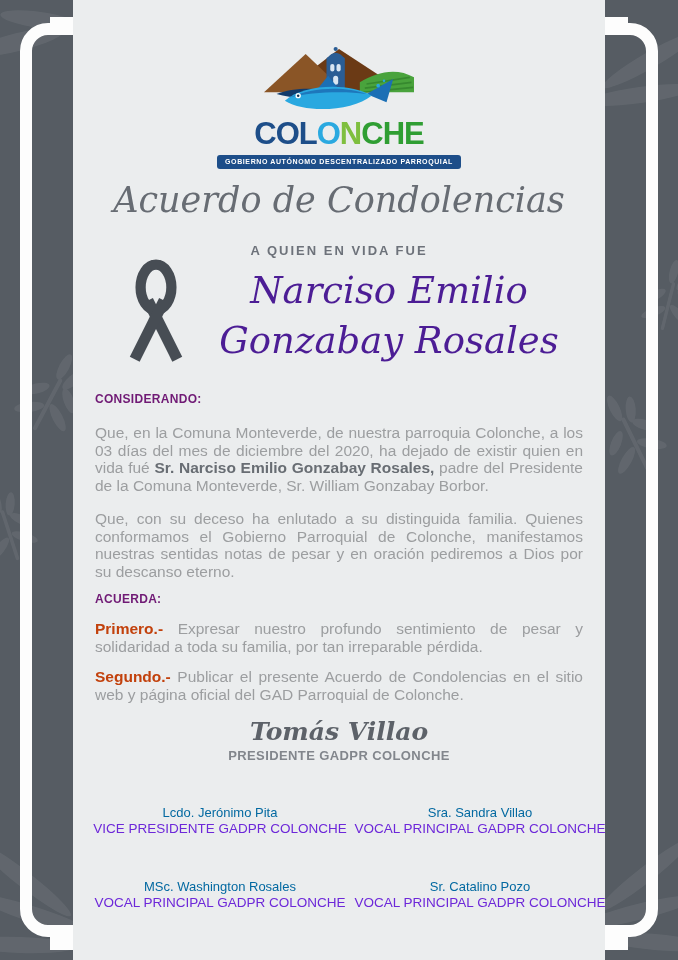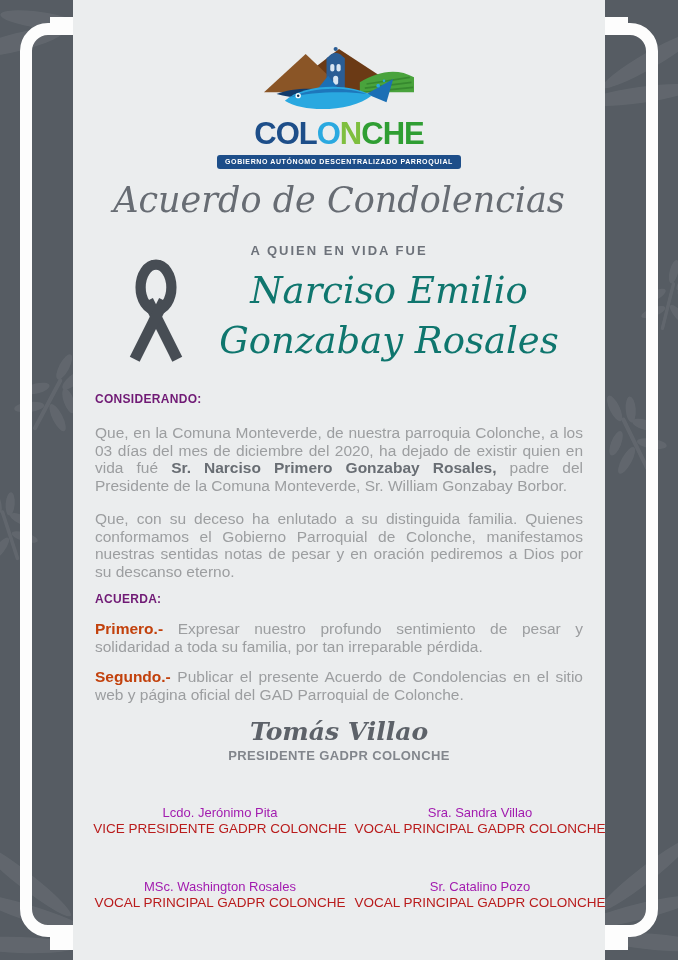--- a/index.html
+++ b/index.html
@@ -20,40 +20,40 @@
     padding:0 8px;margin-top:3px;text-transform:uppercase;
   }
   .lt-navy{color:#1d4e89}.lt-cyan{color:#2aa9e0}.lt-lime{color:#7fbf3f}.lt-green{color:#2f9e33}
 
   
   .doc-title{top:180px;text-align:center;font-family:"DejaVu Serif",serif;font-style:italic;
     font-size:35px;color:#676c73;}
   .doc-subtitle{top:243px;text-align:center;font-size:13px;font-weight:700;letter-spacing:2px;color:#6d727a;}
 
   .memorial-row{top:258px;display:flex;justify-content:center;align-items:flex-start;gap:26px;}
-  .deceased{font-family:"DejaVu Serif",serif;font-style:italic;font-size:37px;color:#0f766e;
+  .deceased{font-family:"DejaVu Serif",serif;font-style:italic;font-size:37px;color:#4c1d95;
     line-height:50px;text-align:center;padding-top:8px;}
 
   
   .col{position:absolute;left:95px;width:488px;}
   .heading{font-size:12px;font-weight:700;color:#701a75;letter-spacing:.3px;}
   .para{font-size:15.5px;line-height:17.6px;color:#9c9ea0;text-align:justify;margin:0;}
   .para b{font-weight:700;color:#686d73;}
   .para .lead{font-weight:700;color:#c2410c;margin-top:7px;}
 
   
   .president{top:718px;text-align:center;font-weight:bold;}
   .president .p-name{font-family:"DejaVu Serif",serif;font-style:italic;font-size:25px;color:#5d6269;line-height:28px;}
   .president .p-title{font-size:13px;color:#82868c;letter-spacing:.4px;margin-top:2px;}
 
   
   .sig-row{position:absolute;left:90px;width:520px;display:flex;}
   .sig-cell{width:50%;text-align:center;}
-  .sig-name{font-size:13px;color:#a21caf;line-height:14.5px;}
-  .sig-title{font-size:13.5px;color:#b91c1c;line-height:15px;}
+  .sig-name{font-size:13px;color:#0369a1;line-height:14.5px;}
+  .sig-title{font-size:13.5px;color:#6d28d9;line-height:15px;}
   .row-1{top:806px;} .row-2{top:880px;}
 </style>
 </head>
 <body>
 
 <div class="page">
 
   <svg class="frame-svg" viewBox="0 0 678 960" xmlns="http://www.w3.org/2000/svg">
     <defs>
       <g id="branch">
@@ -142,21 +142,21 @@
       <line x1="61" y1="58" x2="21" y2="138" stroke="#474d54" stroke-width="15"></line>
     </svg>
     <div class="deceased">
       <div>Narciso Emilio</div>
       <div>Gonzabay Rosales</div>
     </div>
   </div>
 
   <div class="col heading" style="top:392px">CONSIDERANDO:</div>
 
-  <p class="col para" style="top:424px"><span>Que, en la Comuna Monteverde, de nuestra parroquia Colonche, a los 03 días del mes de diciembre del 2020, ha dejado de existir quien en vida fué </span><b>Sr. Narciso Primero Gonzabay Rosales,</b><span> padre del Presidente de la Comuna Monteverde, Sr. William Gonzabay Borbor.</span></p>
+  <p class="col para" style="top:424px"><span>Que, en la Comuna Monteverde, de nuestra parroquia Colonche, a los 03 días del mes de diciembre del 2020, ha dejado de existir quien en vida fué </span><b>Sr. Narciso Emilio Gonzabay Rosales,</b><span> padre del Presidente de la Comuna Monteverde, Sr. William Gonzabay Borbor.</span></p>
 
   <p class="col para" style="top:510px">Que, con su deceso ha enlutado a su distinguida familia. Quienes conformamos el Gobierno Parroquial de Colonche, manifestamos nuestras sentidas notas de pesar y en oración pediremos a Dios por su descanso eterno.</p>
 
   <div class="col heading" style="top:592px">ACUERDA:</div>
 
   <p class="col para" style="top:620px"><span class="lead">Primero.-</span><span> Expresar nuestro profundo sentimiento de pesar y solidaridad a toda su familia, por tan irreparable pérdida.</span></p>
 
   <p class="col para" style="top:668px"><span class="lead">Segundo.-</span><span> Publicar el presente Acuerdo de Condolencias en el sitio web y página oficial del GAD Parroquial de Colonche.</span></p>
 
   <div class="abs president">

